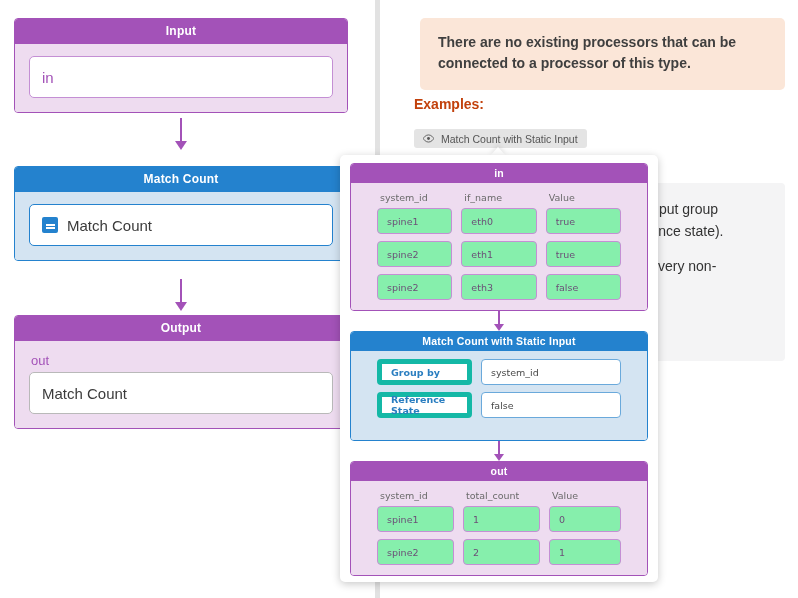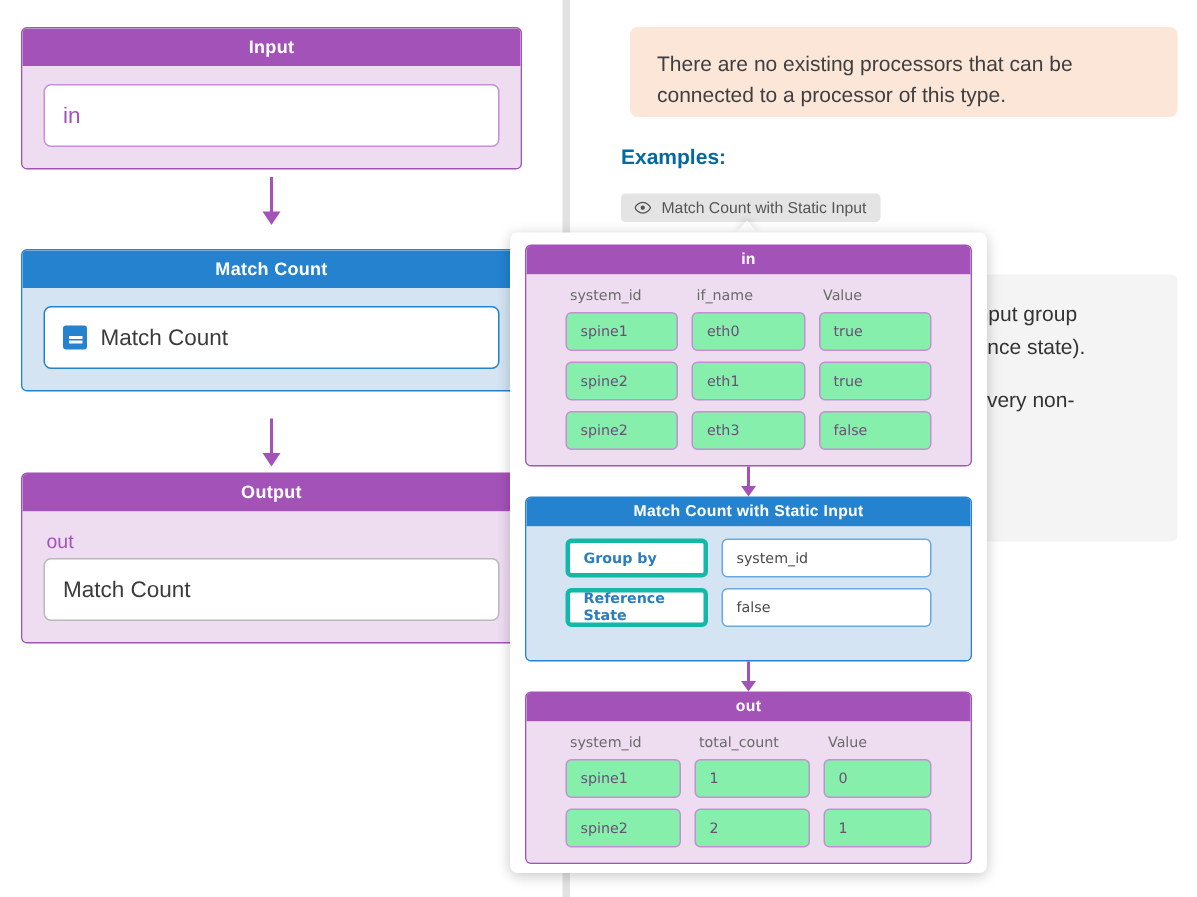--- a/index.html
+++ b/index.html
@@ -83,28 +83,29 @@
     border-top: 9px solid #a352b8;
     margin-top: -1px;
   }
 
   
   .alert {
     position: absolute;
     left: 420px; top: 18px; width: 365px;
     background: #fbe6d8;
     border-radius: 5px;
-    padding: 14px 18px 4px;
+    padding: 14px 18px 16px;
     font-size: 14px;
     line-height: 1.5;
     color: #3f3f3f;
+    font-weight: bold;
   }
   .examples-title {
     position: absolute; left: 414px; top: 96px;
-    font-size: 14px; font-weight: bold; color: #0369a1;
+    font-size: 14px; font-weight: bold; color: #c2410c;
   }
   .example-btn {
     position: absolute; left: 414px; top: 129px;
     background: #e4e4e4;
     border-radius: 3px;
     height: 19px;
     display: inline-flex; align-items: center;
     padding: 0 9px;
     font-size: 10.5px; color: #555;
     white-space: nowrap;
@@ -162,21 +163,21 @@
     color: #6b4f77;
     margin-bottom: 7px;
     font-family: "DejaVu Sans", sans-serif;
   }
   .cell:last-child { margin-bottom: 0; }
 
   .kv-row { display: flex; gap: 9px; margin-bottom: 7px; }
   .kv-row:last-child { margin-bottom: 12px; }
   .kv-key {
     width: 95px; flex: 0 0 95px;
-    background: #ffffff; border: 3px solid #14b8a6; border-radius: 4px;
+    background: #ffffff; border: 5px solid #14b8a6; border-radius: 4px;
     height: 26px; display:flex; align-items:center; padding: 0 9px;
     font-size: 9.5px; font-weight: bold; color: #2a7ec0;
     font-family: "DejaVu Sans", sans-serif;
   }
   .kv-val {
     flex: 1;
     background: #ffffff; border: 1px solid #6aa9db; border-radius: 4px;
     height: 26px; display:flex; align-items:center; padding: 0 9px;
     font-size: 9.5px; color: #4a4a4a;
     font-family: "DejaVu Sans", sans-serif;

